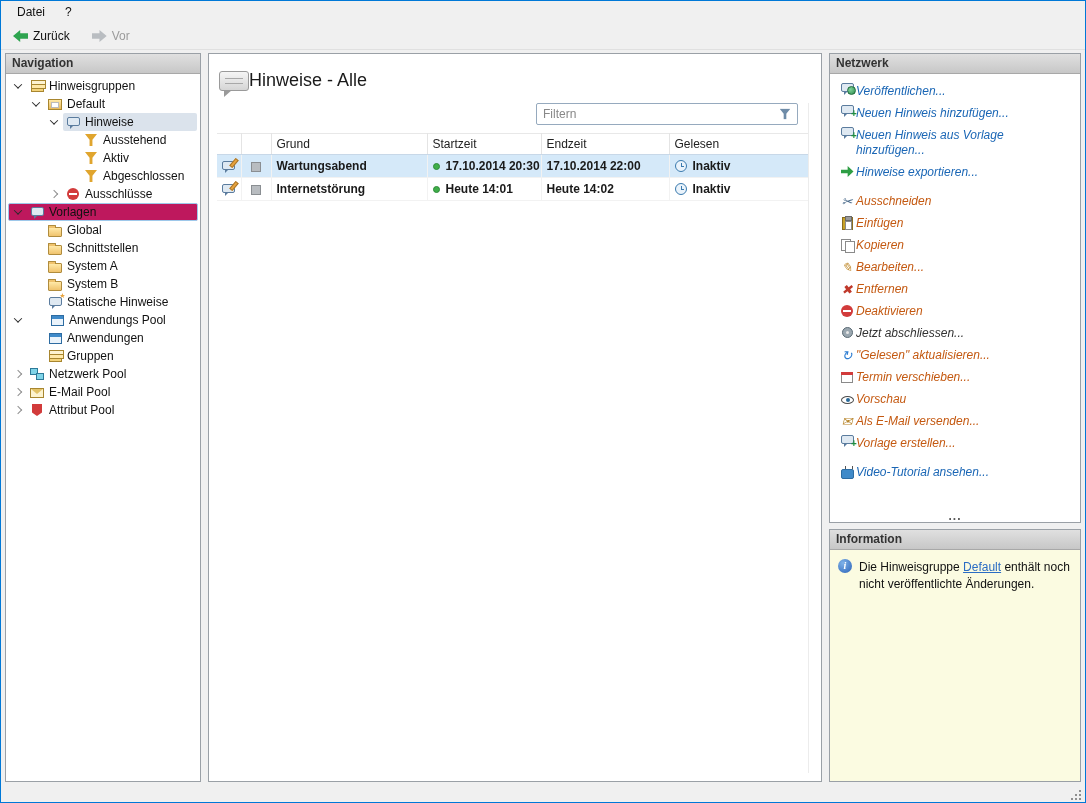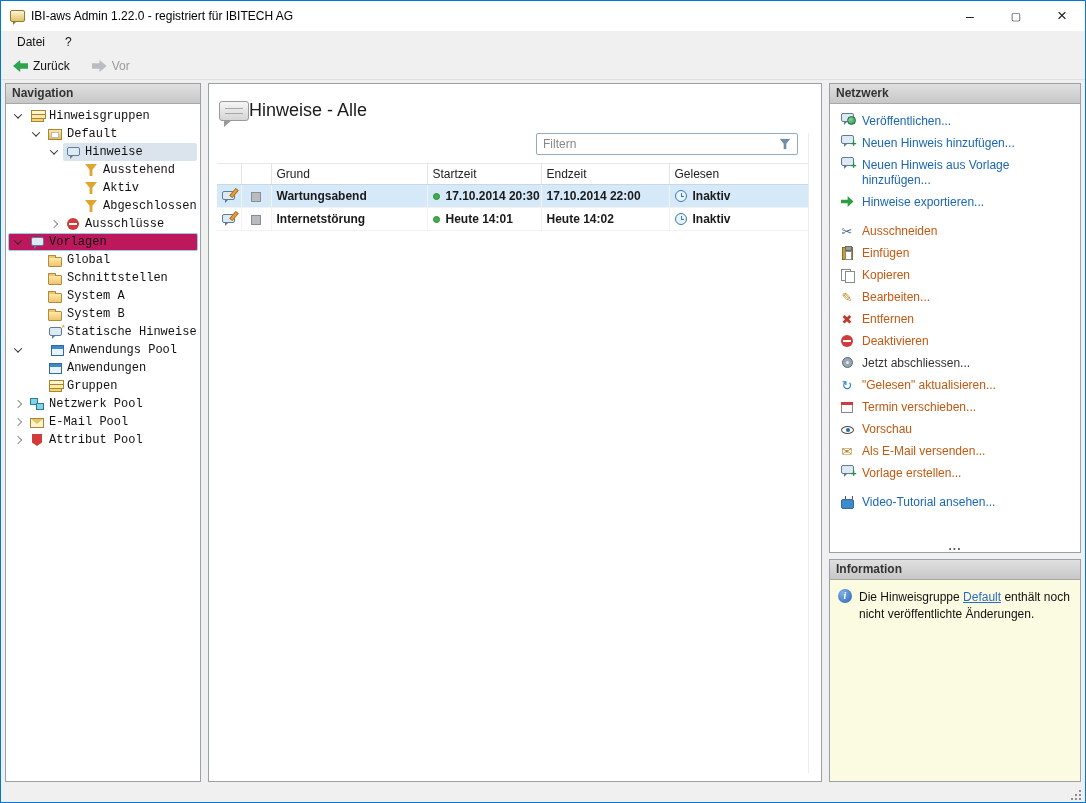--- a/index.html
+++ b/index.html
@@ -39,21 +39,21 @@
   .actions-panel { height:470px; flex:0 0 470px; position:relative; }
   .info-panel { margin-top:6px; flex:1; }
 
   
   .tree { padding:3px 2px; overflow:hidden; flex:1; }
   .tree-row { display:flex; align-items:center; height:18px; white-space:nowrap; border:1px solid transparent; border-radius:2px; cursor:default; }
   .tree-row.sel-active { background:#be185d; border-color:#9ec8ea; }
   .t-exp { width:18px; flex:0 0 18px; display:flex; align-items:center; justify-content:center; }
   .chev { display:inline-block; width:6px; height:6px; border-right:1.4px solid #2b2b2b; border-bottom:1.4px solid #2b2b2b; transform:rotate(45deg) translate(-1px,-1px); }
   .chev.collapsed { transform:rotate(-45deg); border-color:#8f8f8f; }
-  .t-inner { display:flex; align-items:center; flex:1; height:18px; border-radius:2px; min-width:0;font-family:Liberation Mono, monospace; }
+  .t-inner { display:flex; align-items:center; flex:1; height:18px; border-radius:2px; min-width:0; }
   .t-inner.sel-inactive { background:#dbe3ec; }
   .t-icon { width:20px; flex:0 0 20px; display:flex; align-items:center; justify-content:center; }
   .t-label { padding:0 4px 0 2px; }
 
   
   .i-folder { position:relative; width:14px; height:10px; background:linear-gradient(#ffe9a8,#f0c36d); border:1px solid #b08c3d; border-radius:1px; margin-top:3px; }
   .i-folder::before { content:''; position:absolute; top:-3px; left:-1px; width:6px; height:2px; background:#f0c36d; border:1px solid #b08c3d; border-bottom:none; border-radius:1px 1px 0 0; }
   .i-bubble { position:relative; width:13px; height:9px; background:#dfe9f2; border:1px solid #5b7c9e; border-radius:2px; margin-top:-2px; }
   .i-bubble::after { content:''; position:absolute; bottom:-4px; left:2px; border-top:4px solid #5b7c9e; border-right:4px solid transparent; }
   .i-bubble.plus::before { content:'+'; position:absolute; right:-4px; bottom:-6px; color:#1e8f3e; font-weight:bold; font-size:10px; line-height:1; }
@@ -116,21 +116,21 @@
   .hint-table th:first-child { border-left:none; }
   .hint-table td { height:23px; padding:0 5px; border-bottom:1px solid #f2f2f2; border-left:1px solid #f2f2f2; font-weight:bold; color:#1a1a1a; white-space:nowrap; overflow:hidden; }
   .hint-table td:first-child { border-left:none; }
   .hint-table td.c-icon { text-align:center; padding:0 2px; }
   .hint-table td.c-icon > span { vertical-align:middle; display:inline-block; }
   .hint-table tr.selected td { background:var(--selection-blue,#d5e9f9); }
   .c-gelesen .i-clock { margin-right:6px; vertical-align:-2px; }
 
   
   .actions-list { padding:10px 8px 4px 8px; overflow:hidden; flex:1; }
-  .action-item { display:flex; gap:6px; margin-bottom:7px; align-items:flex-start; cursor:pointer; }
+  .action-item { display:flex; margin-bottom:7px; align-items:flex-start; cursor:pointer;font-style:italic; }
   .action-item.group-gap { margin-top:14px; }
   .a-icon { flex:0 0 18px; display:flex; justify-content:center; padding-top:1px; }
   .a-label { line-height:15px; }
   .a-label.blue { color:var(--link-blue,#1a66b5); }
   .a-label.orange { color:var(--link-orange,#c45911); }
   .a-label.dark { color:#333; }
   .overflow-dots { position:absolute; bottom:1px; left:0; right:0; text-align:center; color:#555; font-weight:bold; line-height:10px; letter-spacing:1px; cursor:pointer; }
 
   
   .info-body { flex:1; background:var(--info-background,#fbfbe1); padding:9px 8px; display:flex; gap:7px; align-items:flex-start; line-height:1.4; }
@@ -140,29 +140,20 @@
   
   .statusbar { height:16px; flex:0 0 16px; background:#f0f0f0; position:relative; }
   .grip { position:absolute; right:4px; bottom:10px; width:2px; height:2px; background:#8f8f8f;
     box-shadow:-4px 4px #8f8f8f, 0 4px #8f8f8f, -8px 8px #8f8f8f, -4px 8px #8f8f8f, 0 8px #8f8f8f; }
 </style>
 </head>
 <body>
 
 <div class="window">
 
-  <div class="titlebar">
-    <span class="app-ic"></span>
-    <span class="title-text">IBI-aws Admin 1.22.0 - registriert für IBITECH AG</span>
-    <div class="win-controls">
-      <div class="win-btn minb">–</div>
-      <div class="win-btn maxb">▢</div>
-      <div class="win-btn closeb">×</div>
-    </div>
-  </div>
 
   <div class="menubar">
     <span class="menu-item">Datei</span>
     <span class="menu-item">?</span>
   </div>
 
   <div class="toolbar">
     <div class="tool-btn">
       <span class="fat-arrow left"></span>
       <span>Zurück</span>

